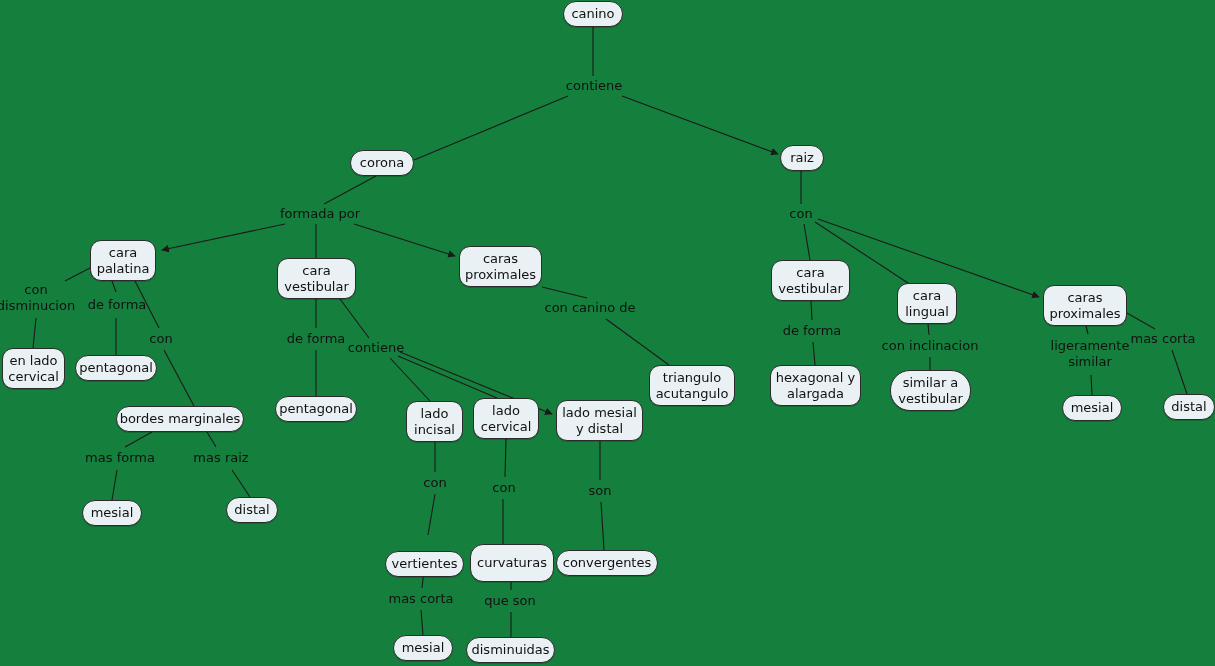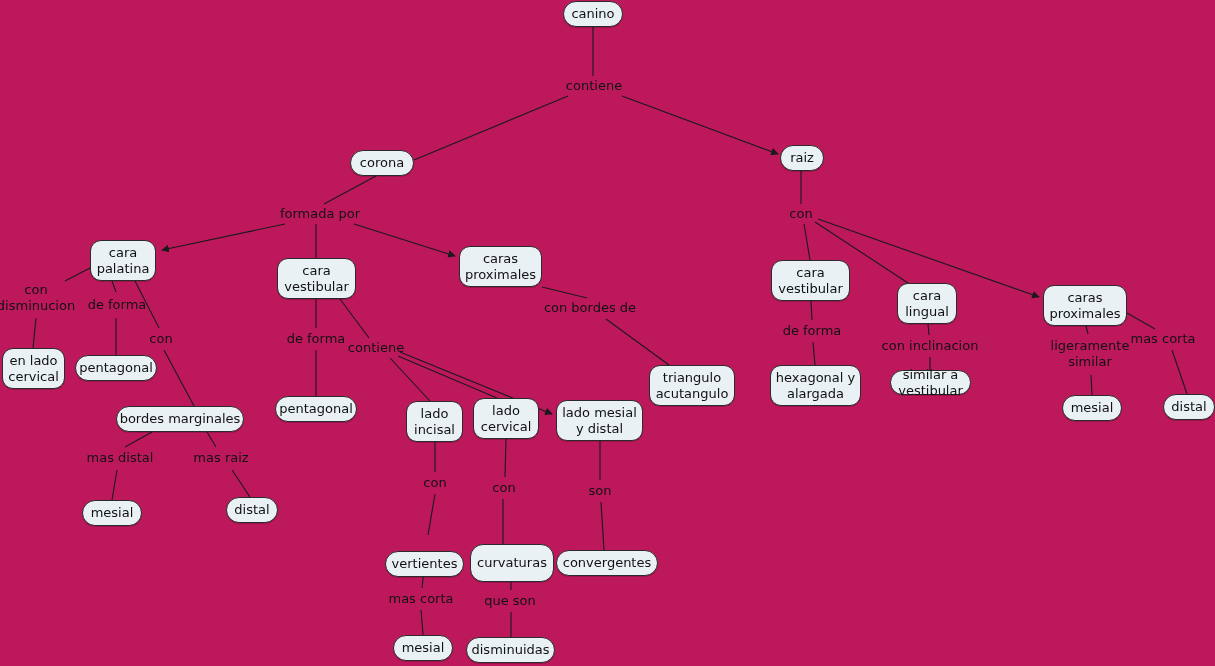--- a/index.html
+++ b/index.html
@@ -4,21 +4,21 @@
 <style>
   html, body {
     margin: 0;
     padding: 0;
     background: #ffffff;
   }
   #canvas {
     position: relative;
     width: 1215px;
     height: 666px;
-    background: #be185d;
+    background: #15803d;
     font-family: "DejaVu Sans", "Liberation Sans", sans-serif;
     overflow: hidden;
   }
   #edges {
     position: absolute;
     left: 0;
     top: 0;
     width: 1215px;
     height: 666px;
     pointer-events: none;
@@ -134,44 +134,44 @@
       <div class="node" style="left: 406px; top: 401px; width: 57px; height: 41px; border-radius: 11px;">lado
 incisal</div>
       <div class="node" style="left: 473px; top: 398px; width: 66px; height: 41px; border-radius: 11px;">lado
 cervical</div>
       <div class="node" style="left: 556px; top: 400px; width: 87px; height: 41px; border-radius: 11px;">lado mesial
 y distal</div>
       <div class="node" style="left: 649px; top: 365px; width: 86px; height: 41px; border-radius: 11px;">triangulo
 acutangulo</div>
       <div class="node" style="left: 770px; top: 365px; width: 91px; height: 41px; border-radius: 11px;">hexagonal y
 alargada</div>
-      <div class="node" style="left: 890px; top: 370px; width: 81px; height: 25px; border-radius: 20px;">similar a
+      <div class="node" style="left: 890px; top: 370px; width: 81px; height: 41px; border-radius: 20px;">similar a
 vestibular</div>
       <div class="node" style="left: 82px; top: 500px; width: 60px; height: 26px; border-radius: 13px;">mesial</div>
       <div class="node" style="left: 226px; top: 497px; width: 52px; height: 26px; border-radius: 13px;">distal</div>
       <div class="node" style="left: 1062px; top: 395px; width: 60px; height: 26px; border-radius: 13px;">mesial</div>
       <div class="node" style="left: 1163px; top: 394px; width: 52px; height: 26px; border-radius: 13px;">distal</div>
       <div class="node" style="left: 385px; top: 535px; width: 79px; height: 26px; border-radius: 13px; margin-top: 16px;">vertientes</div>
       <div class="node" style="left: 470px; top: 544px; width: 84px; height: 38px; border-radius: 13px;">curvaturas</div>
       <div class="node" style="left: 556px; top: 550px; width: 102px; height: 26px; border-radius: 13px;">convergentes</div>
       <div class="node" style="left: 393px; top: 635px; width: 60px; height: 26px; border-radius: 13px;">mesial</div>
       <div class="node" style="left: 466px; top: 637px; width: 89px; height: 26px; border-radius: 13px;">disminuidas</div>
     </div>
   <div id="labels">
       <div class="link-label" style="left: 594px; top: 86px;">contiene</div>
       <div class="link-label" style="left: 320px; top: 214px;">formada por</div>
       <div class="link-label" style="left: 36px; top: 298px;">con
 disminucion</div>
       <div class="link-label" style="left: 117px; top: 305px;">de forma</div>
       <div class="link-label" style="left: 161px; top: 339px;">con</div>
-      <div class="link-label" style="left: 120px; top: 458px;">mas distal</div>
+      <div class="link-label" style="left: 120px; top: 458px;">mas forma</div>
       <div class="link-label" style="left: 221px; top: 458px;">mas raiz</div>
       <div class="link-label" style="left: 316px; top: 339px;">de forma</div>
       <div class="link-label" style="left: 376px; top: 348px;">contiene</div>
-      <div class="link-label" style="left: 590px; top: 308px;">con bordes de</div>
+      <div class="link-label" style="left: 590px; top: 308px;">con canino de</div>
       <div class="link-label" style="left: 435px; top: 483px;">con</div>
       <div class="link-label" style="left: 504px; top: 488px;">con</div>
       <div class="link-label" style="left: 600px; top: 491px;">son</div>
       <div class="link-label" style="left: 421px; top: 599px;">mas corta</div>
       <div class="link-label" style="left: 510px; top: 601px;">que son</div>
       <div class="link-label" style="left: 801px; top: 214px;">con</div>
       <div class="link-label" style="left: 812px; top: 331px;">de forma</div>
       <div class="link-label" style="left: 930px; top: 346px;">con inclinacion</div>
       <div class="link-label" style="left: 1090px; top: 354px;">ligeramente
 similar</div>

